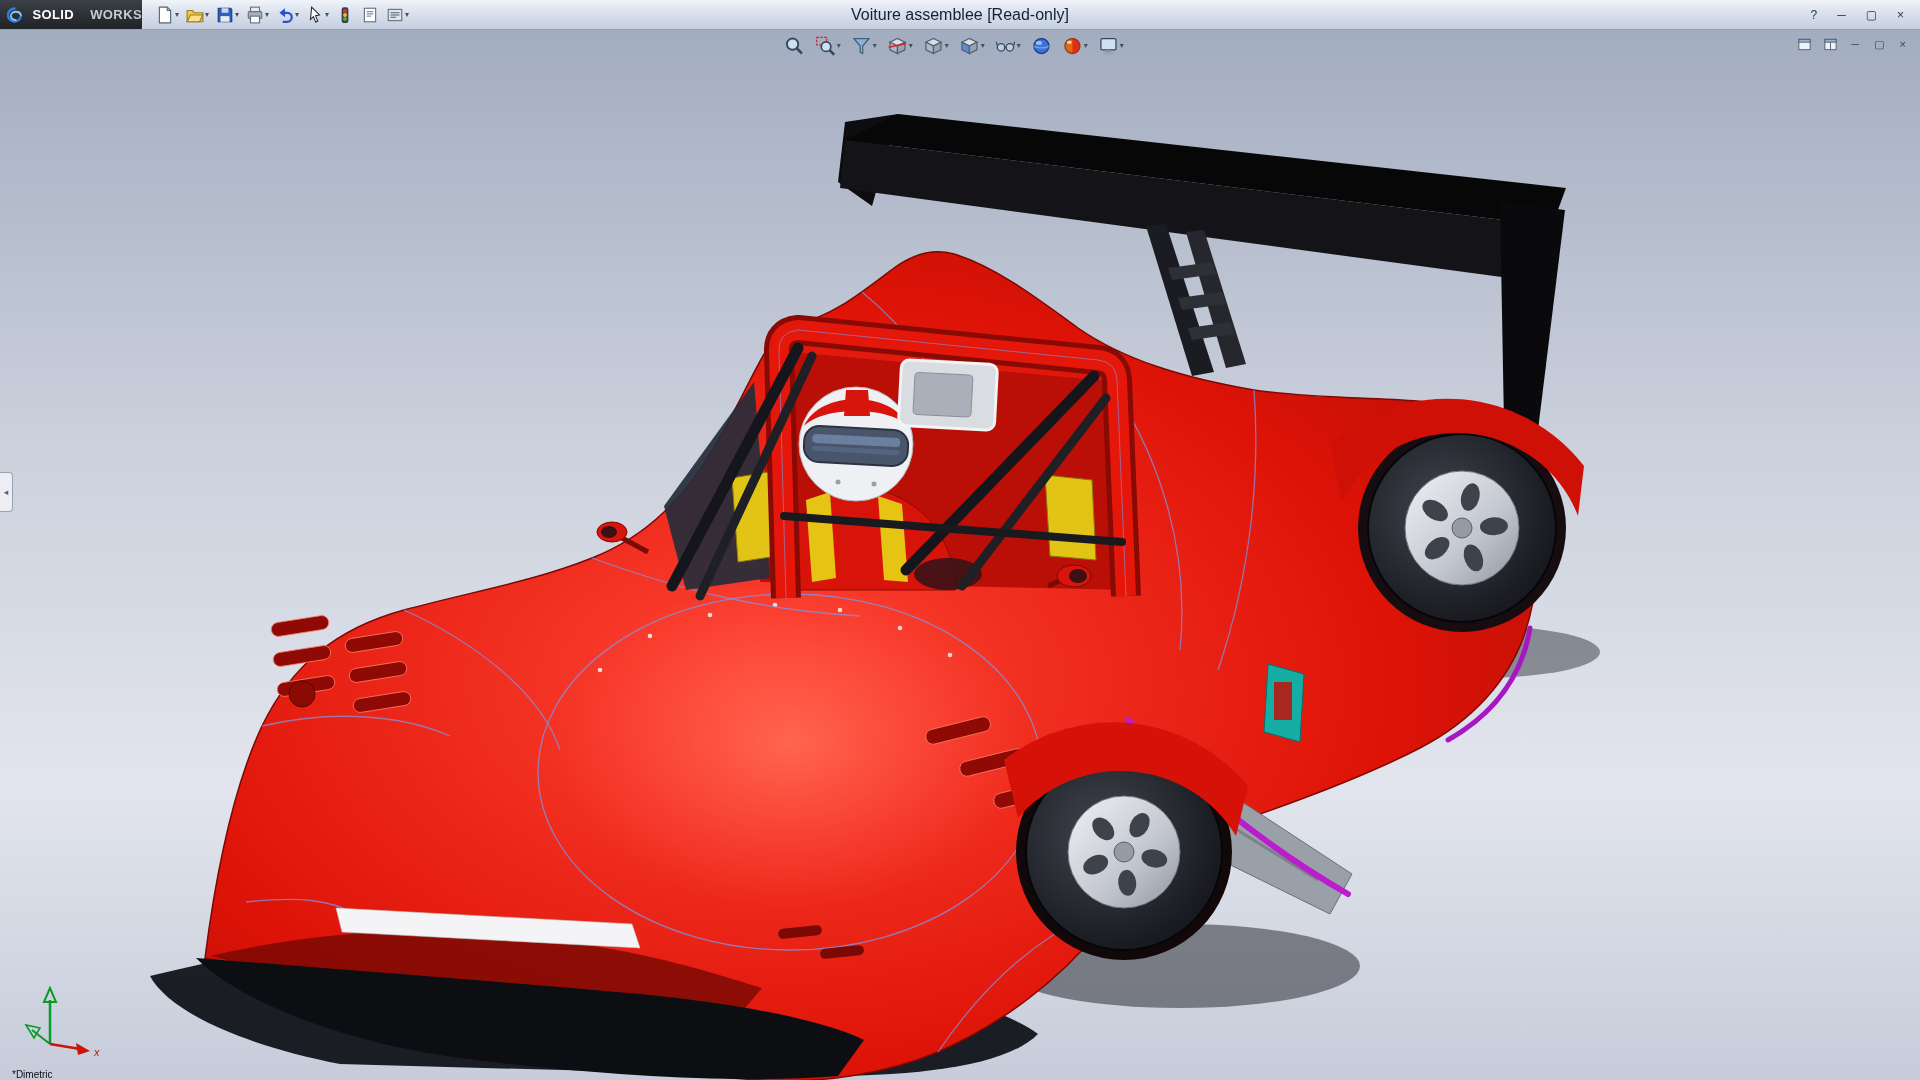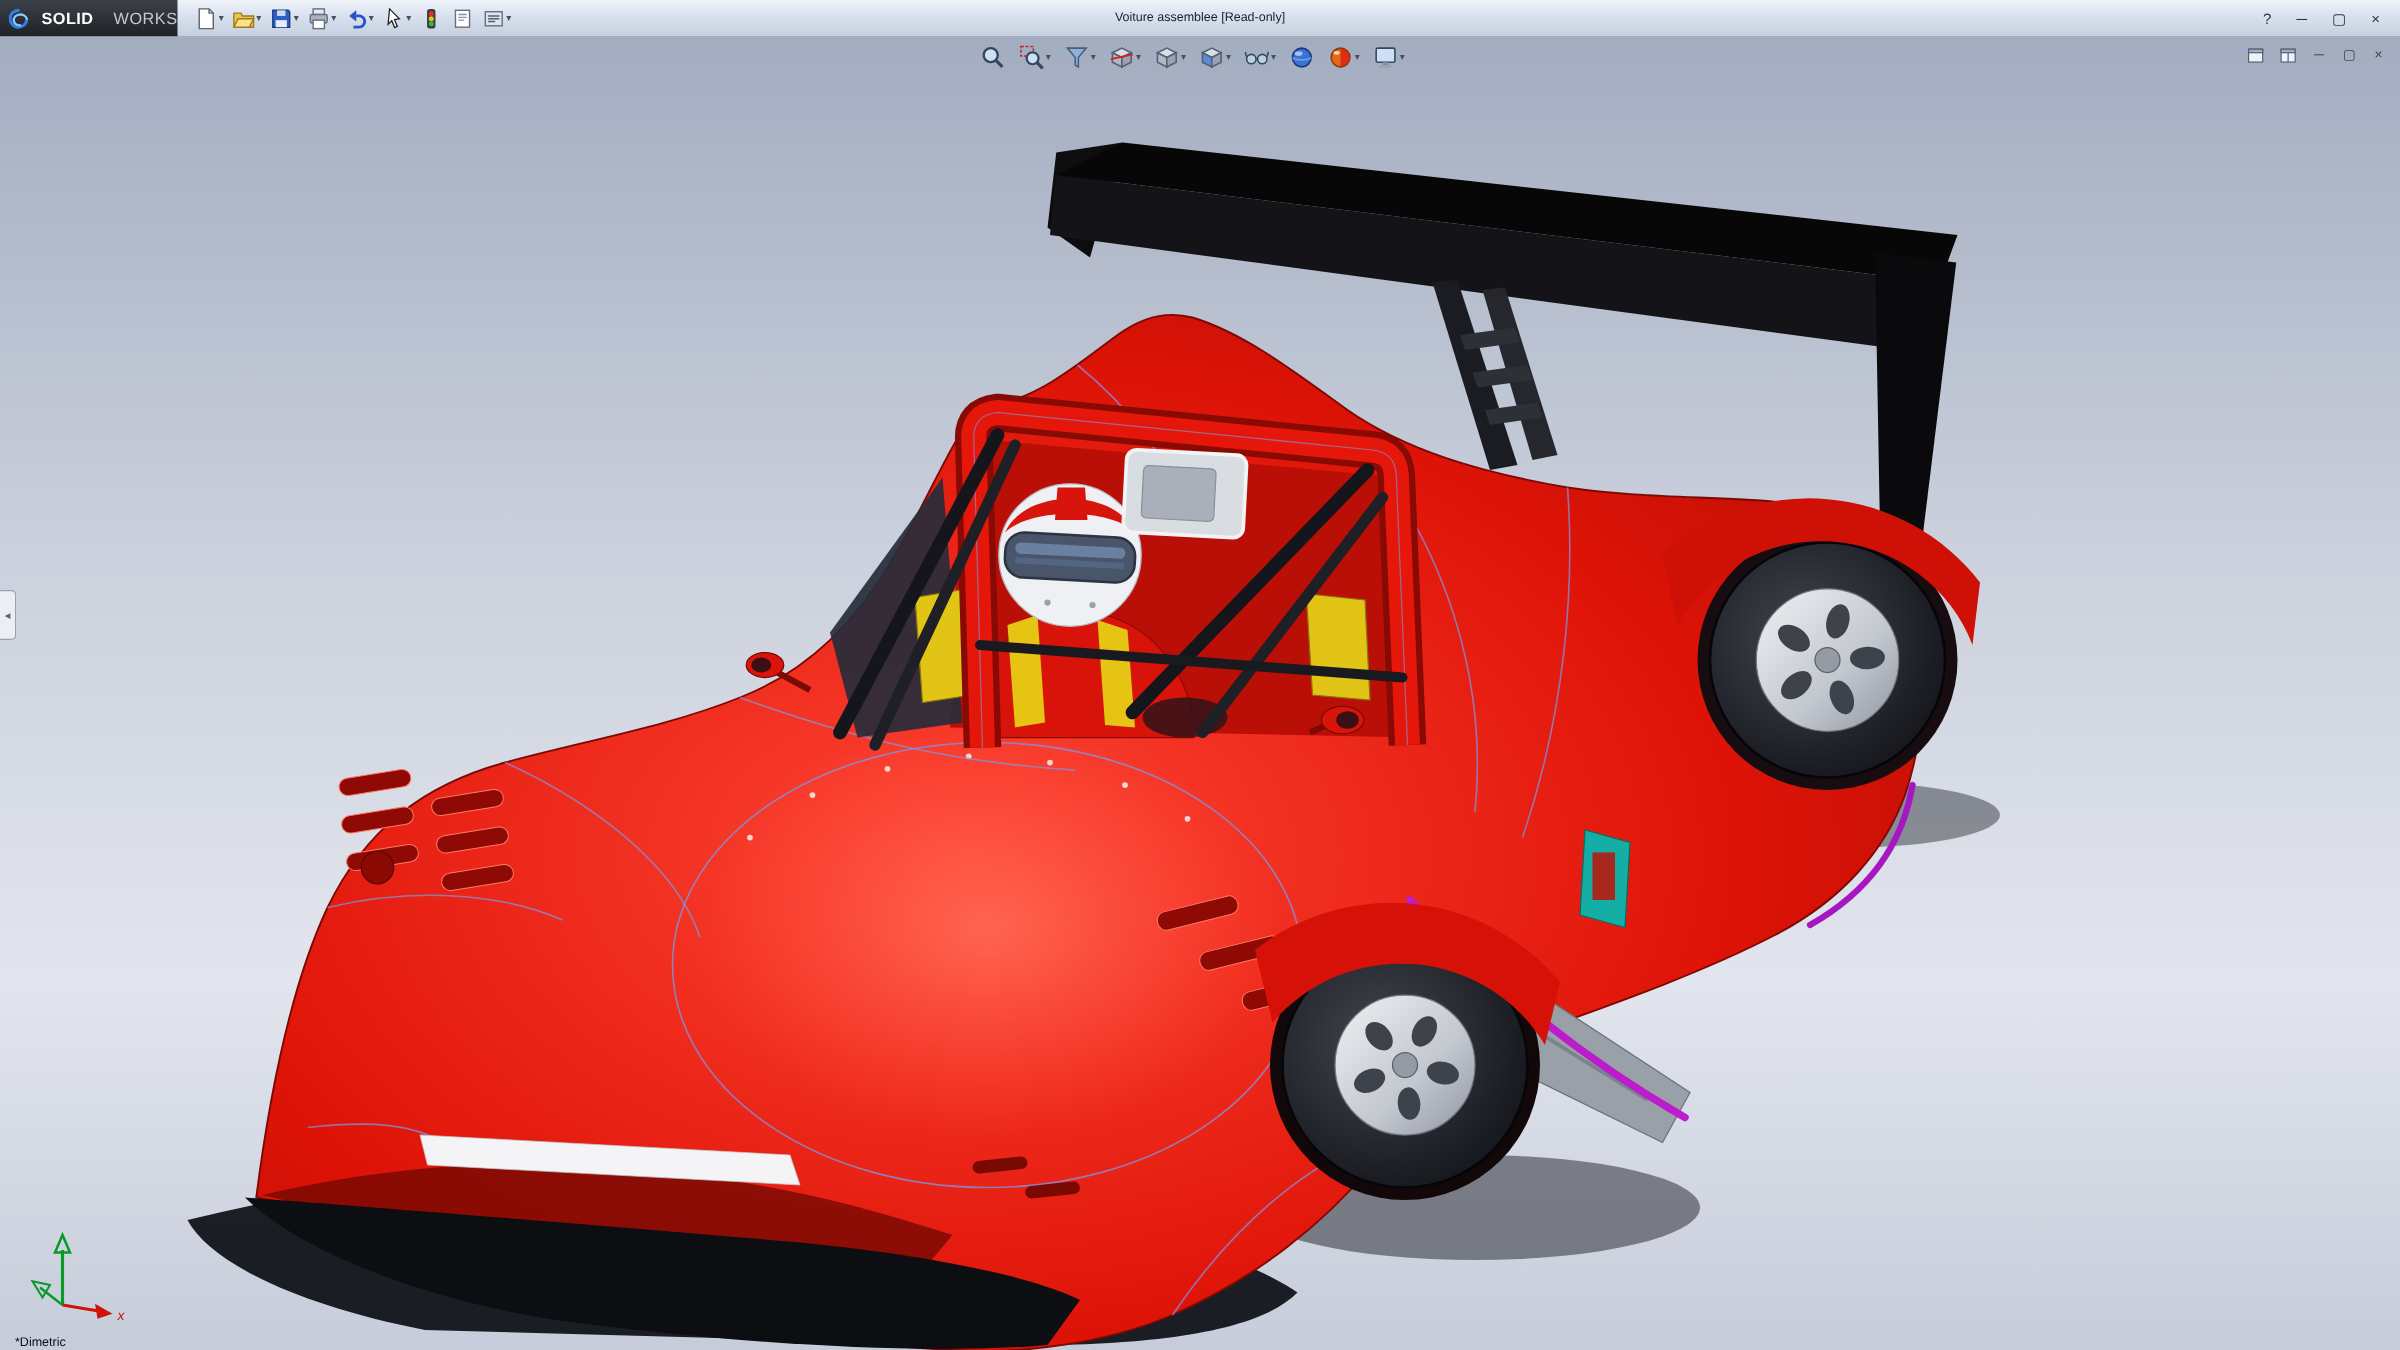--- a/index.html
+++ b/index.html
@@ -5,29 +5,29 @@
   html,body{margin:0;padding:0;background:#9aa3b5;font-family:"Liberation Sans",sans-serif;}
   .app{position:relative;width:1920px;height:1080px;overflow:hidden;background:#cdd2de;}
 
   
   .titlebar{position:absolute;top:0;left:0;right:0;height:29px;
     background:linear-gradient(#f0f4fa,#d9e1ee 45%,#c5cfdf);
     border-bottom:1px solid #96a0b2;display:flex;align-items:center;z-index:30;}
   .logo{width:142px;height:100%;background:linear-gradient(#3c4148,#1f2227);
     display:flex;align-items:center;gap:5px;padding-left:7px;box-sizing:border-box;}
   .logo-text{color:#fff;font-size:13px;letter-spacing:.4px;white-space:nowrap;}
-  .logo-text .lt2{color:#c6cad0;font-weight:400;margin-left:16px;}
+  .logo-text .lt2{color:#c6cad0;font-weight:700;margin-left:16px;}
   .tb-tools{display:flex;align-items:center;gap:3px;padding-left:12px;}
   .tool{display:inline-flex;align-items:center;padding:1px 2px;border-radius:3px;cursor:default;}
   .ticon{width:18px;height:18px;display:block;}
   .view-toolbar .ticon{width:20px;height:20px;}
   .caret{font-size:8px;color:#46505e;margin-left:1px;line-height:1;}
   .char-icon{font-size:12px;color:#2e3642;line-height:1;padding:0 2px;}
   .tb-title{position:absolute;left:0;right:0;top:0;height:29px;display:flex;align-items:center;
-    justify-content:center;font-size:10px;color:#16202e;pointer-events:none;text-align:center;}
+    justify-content:center;font-size:16px;color:#16202e;pointer-events:none;text-align:center;}
   .win-controls{margin-left:auto;display:flex;align-items:center;gap:12px;padding-right:12px;z-index:2;}
 
   
   .viewport{position:absolute;top:30px;left:0;right:0;bottom:0;}
   .scene{position:absolute;inset:0;width:100%;height:100%;display:block;}
   .view-toolbar{position:absolute;top:5px;left:49.7%;transform:translateX(-50%);
     display:flex;align-items:center;gap:7px;z-index:10;}
   .corner-tools{position:absolute;top:6px;right:10px;display:flex;align-items:center;gap:7px;z-index:10;}
   .corner-tools .ticon{width:15px;height:15px;}
   .corner-tools .char-icon{font-size:11px;color:#3a424e;}

